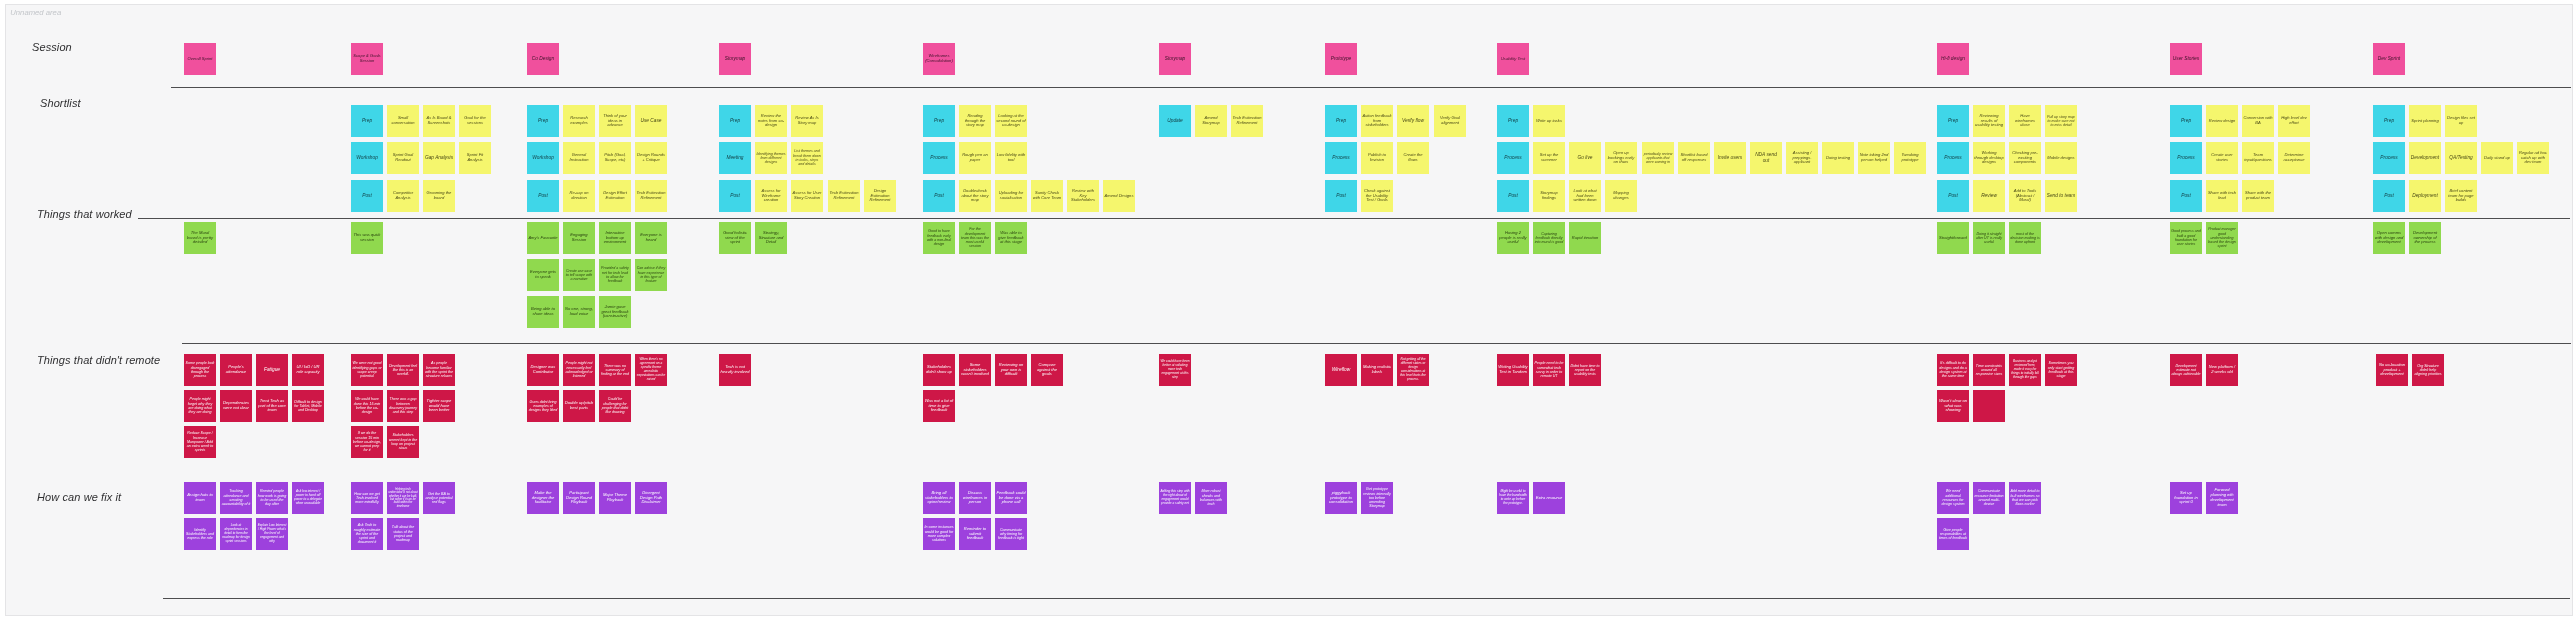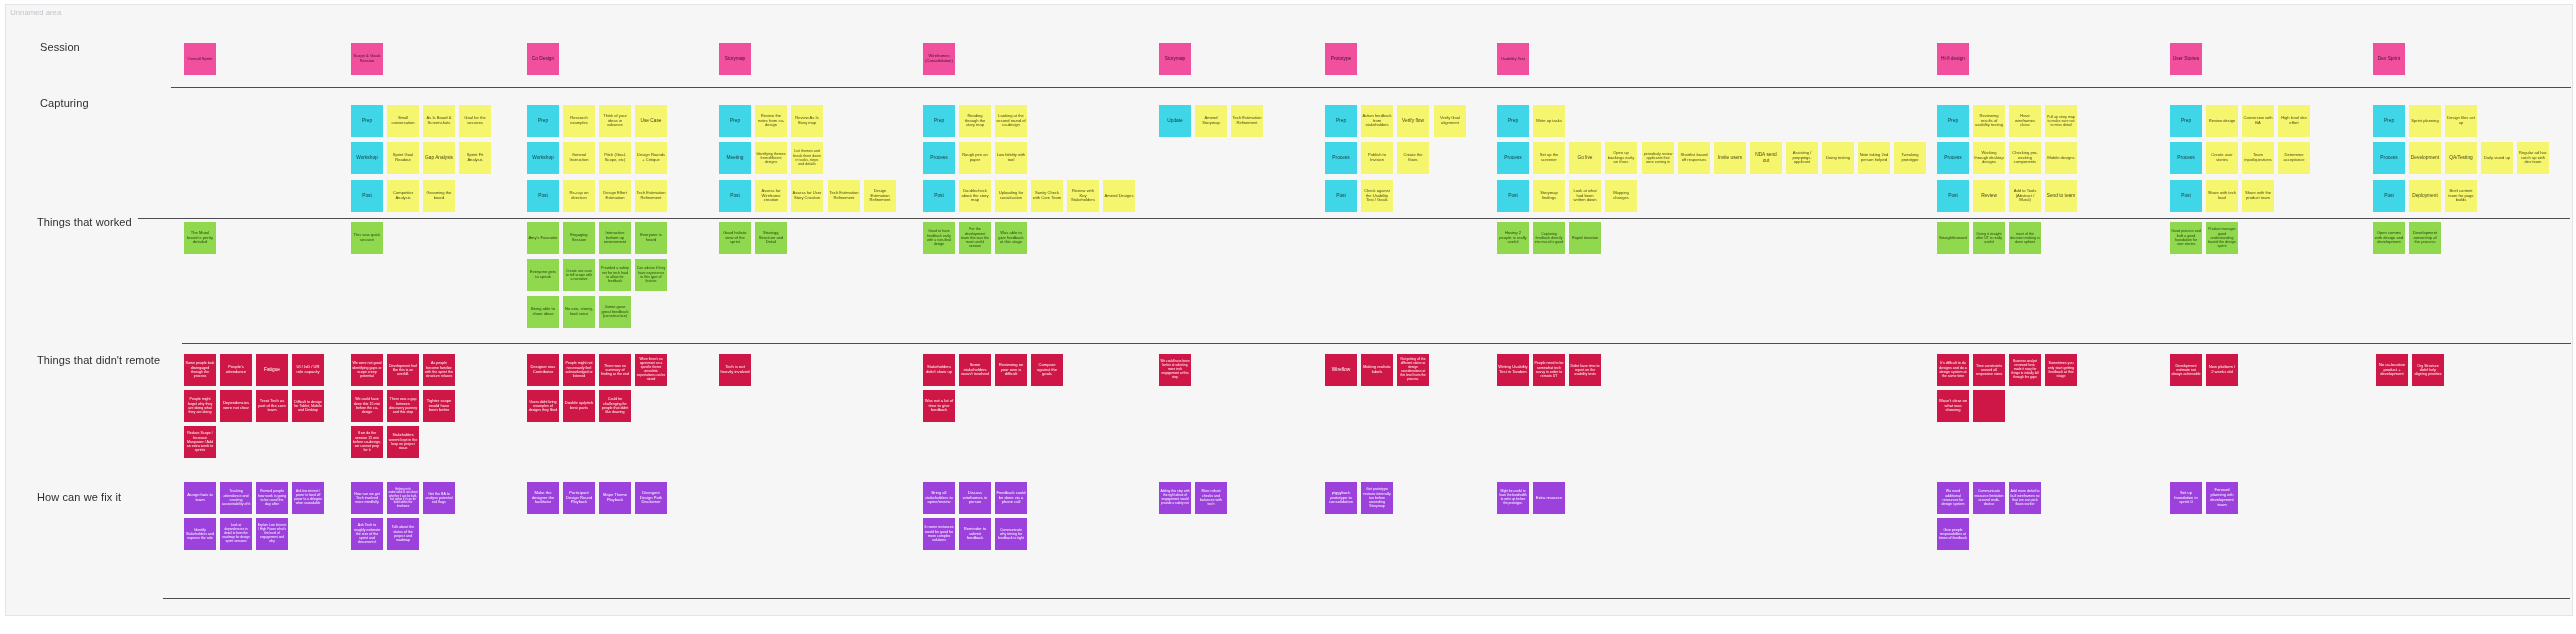--- a/index.html
+++ b/index.html
@@ -1,16 +1,16 @@
 <!DOCTYPE html>
 <html style="font-size:10.3px"><head>
 <meta charset="utf-8">
 <style>
   html,body{margin:0;padding:0;background:#ffffff;}
-  .board{position:relative;width:2576px;height:634px;background:#ffffff;font-family:"Liberation Sans",sans-serif;overflow:hidden;}
+  .board{position:relative;width:2576px;height:634px;background:#ffffff;font-family:"Liberation Sans",sans-serif;overflow:hidden;font-style:italic;}
   .area{position:absolute;left:5.2px;top:3.9px;width:2568px;height:612px;background:#f6f6f7;border:0.6px solid #e4e4e6;box-sizing:border-box;}
   .area-label{position:absolute;left:10.3px;top:7.7px;font-size:7.7px;color:#c2c5c9;}
   .row-label{position:absolute;font-size:11px;color:#2e2e30;letter-spacing:0.1px;white-space:nowrap;}
   .divider{position:absolute;height:1.3px;background:#4d4d4f;}
   .note{position:absolute;width:32px;height:32px;display:flex;align-items:center;justify-content:center;
         text-align:center;box-sizing:border-box;padding:1.3px;line-height:1.2;color:#333;overflow:hidden;
         word-break:break-word;}
   .note.pink{background:#f0509d;color:#40142b;}
   .note.cyan{background:#3fd6e8;color:#123e44;}
   .note.yellow{background:#f5f66d;color:#4a4a16;}
@@ -18,23 +18,23 @@
   .note.red{background:#ce1747;color:#ffffff;}
   .note.purple{background:#9d41dd;color:#ffffff;}
 </style>
 </head>
 <body>
 
 <div class="board">
   <div class="area"></div>
   <div class="area-label">Unnamed area</div>
 
-  <div class="row-label" style="left:40px;top:41px">Session</div>
-  <div class="row-label" style="left:40px;top:97px">Capturing</div>
-  <div class="row-label" style="left:37px;top:216px">Things that worked</div>
+  <div class="row-label" style="left:32px;top:41px">Session</div>
+  <div class="row-label" style="left:40px;top:97px">Shortlist</div>
+  <div class="row-label" style="left:37px;top:208px">Things that worked</div>
   <div class="row-label" style="left:37px;top:354px">Things that didn't remote</div>
   <div class="row-label" style="left:37px;top:491px">How can we fix it</div>
 
   <div class="divider" style="left:171px;top:87px;width:2400px"></div>
   <div class="divider" style="left:138px;top:218px;width:2432px"></div>
   <div class="divider" style="left:182px;top:343px;width:2389px"></div>
   <div class="divider" style="left:163px;top:598px;width:2407px"></div>
 
   <div>
       <div class="note pink" style="left: 184px; top: 43px; font-size: 4.1px;">Overall Sprint</div>

